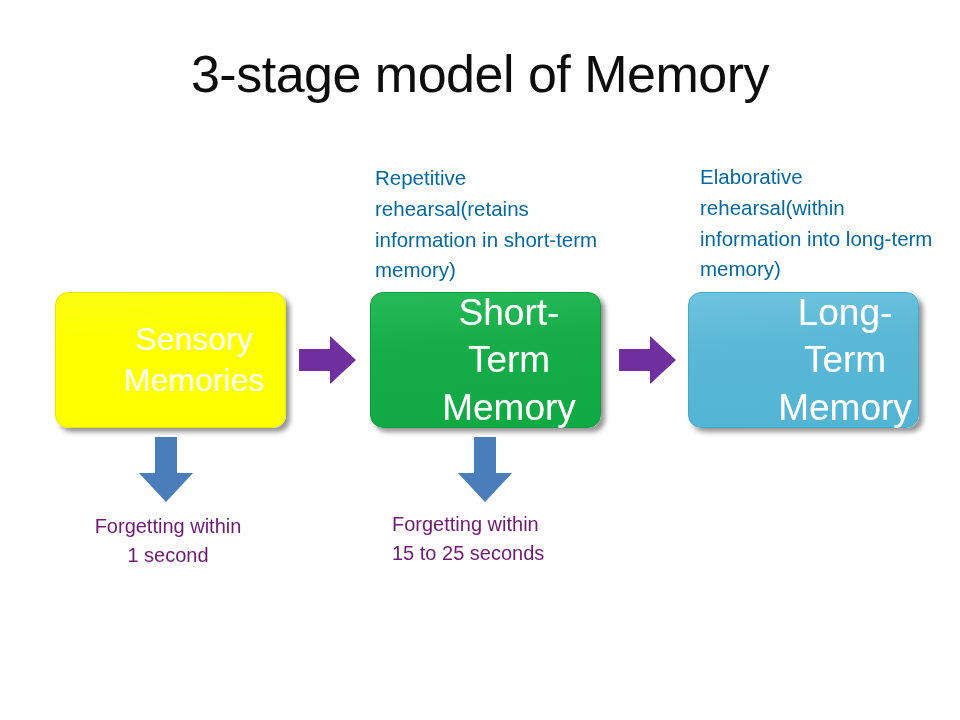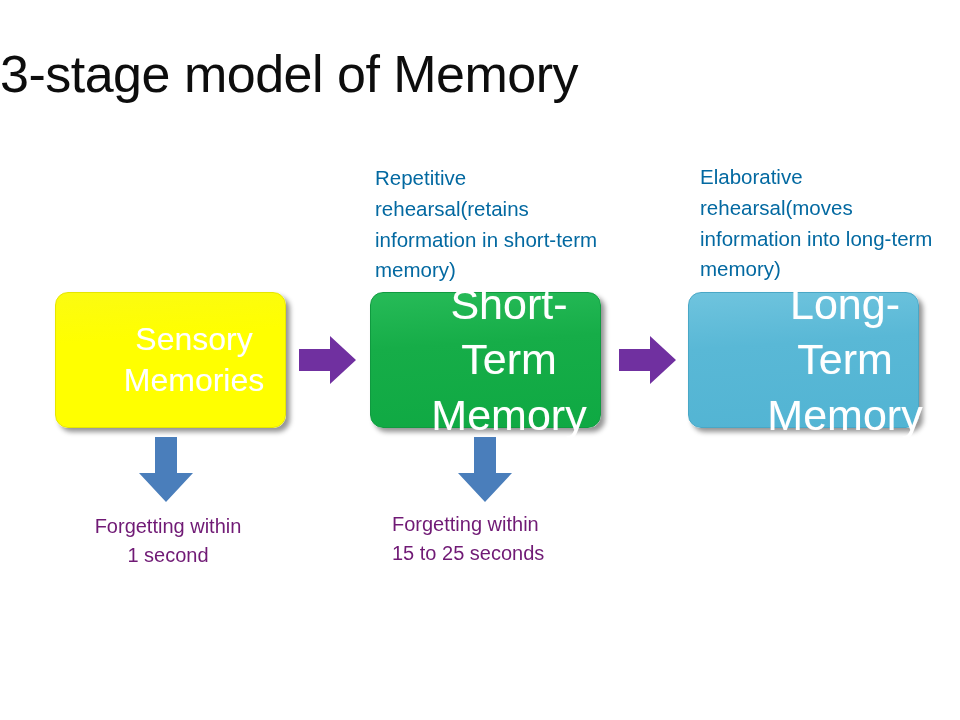--- a/index.html
+++ b/index.html
@@ -18,21 +18,21 @@
     background: #ffffff;
     overflow: hidden;
   }
 
   
   #page-title {
     position: absolute;
     left: 0;
     top: 46px;
     width: 960px;
-    text-align: left;
+    text-align: center;
     font-size: 52px;
     font-weight: 400;
     line-height: 1.1;
     letter-spacing: -0.5px;
     color: #0d0d0d;
     white-space: nowrap;
   }
 
   
   .rehearsal-note {
@@ -54,21 +54,21 @@
     border-radius: 13px;
     box-sizing: border-box;
     display: flex;
     align-items: center;
     justify-content: center;
     box-shadow: 4px 4px 5px rgba(0,0,0,0.42);
     padding-left: 47px;
   }
   .stage-label {
     color: #ffffff;
-    font-size: 43px;
+    font-size: 37px;
     line-height: 1.28;
     text-align: center;
     white-space: pre-line;
     text-shadow: 0 0 1px rgba(255,255,255,0.35);
   }
 
   #stage-sensory {
     left: 55px;
     background: linear-gradient(176deg, #fbfb12 0%, #ffff00 34%, #ffff00 100%);
     border: 1px solid #e6e600;
@@ -123,21 +123,21 @@
 </style>
 </head>
 <body>
 
 <div id="canvas">
 
   <div id="page-title">3-stage model of Memory</div>
 
   <div class="rehearsal-note" id="note-repetitive">Repetitive rehearsal(retains information in short-term memory)</div>
 
-  <div class="rehearsal-note" id="note-elaborative">Elaborative rehearsal(moves information into long-term memory)</div>
+  <div class="rehearsal-note" id="note-elaborative">Elaborative rehearsal(within information into long-term memory)</div>
 
   <div class="stage-box" id="stage-sensory">
     <div class="stage-label" style="white-space: pre-line;">Sensory
 Memories</div>
   </div>
 
   <div class="stage-box" id="stage-short-term">
     <div class="stage-label" style="white-space: pre-line;">Short-Term
 Memory</div>
   </div>

